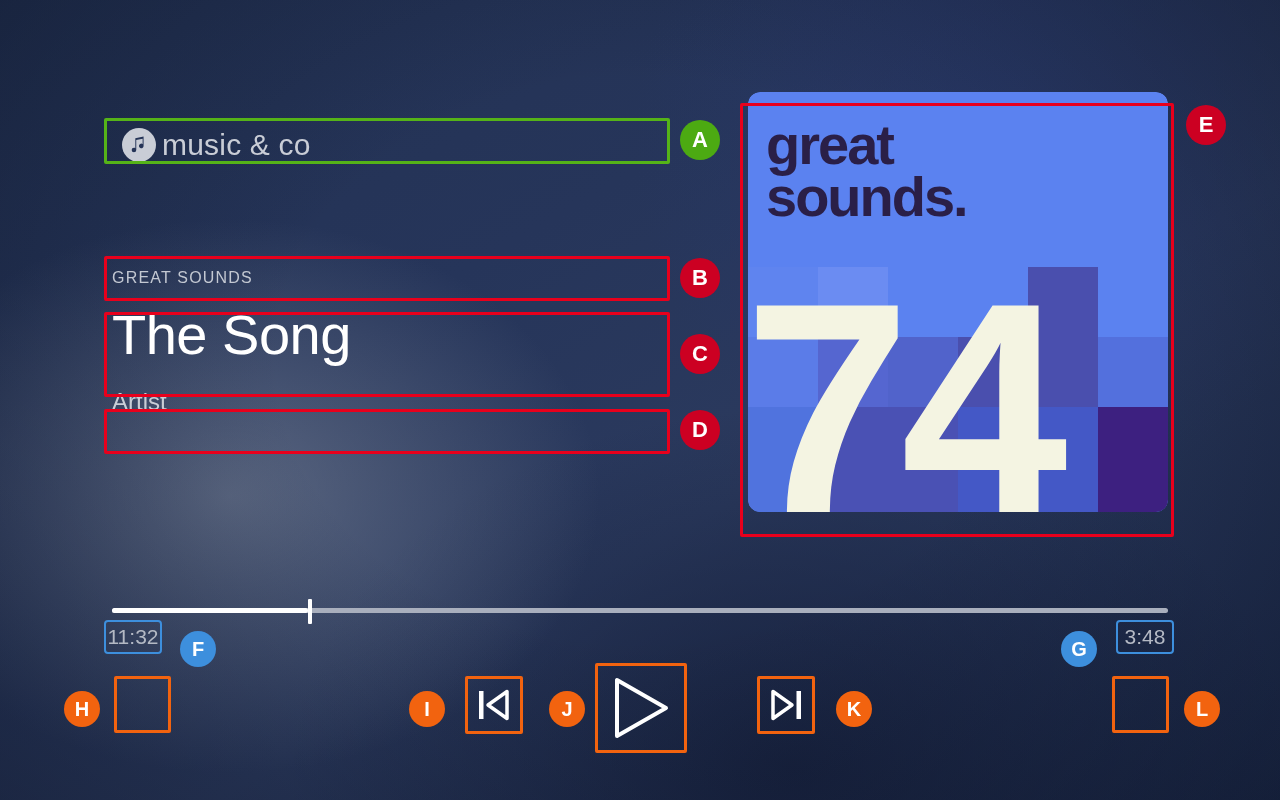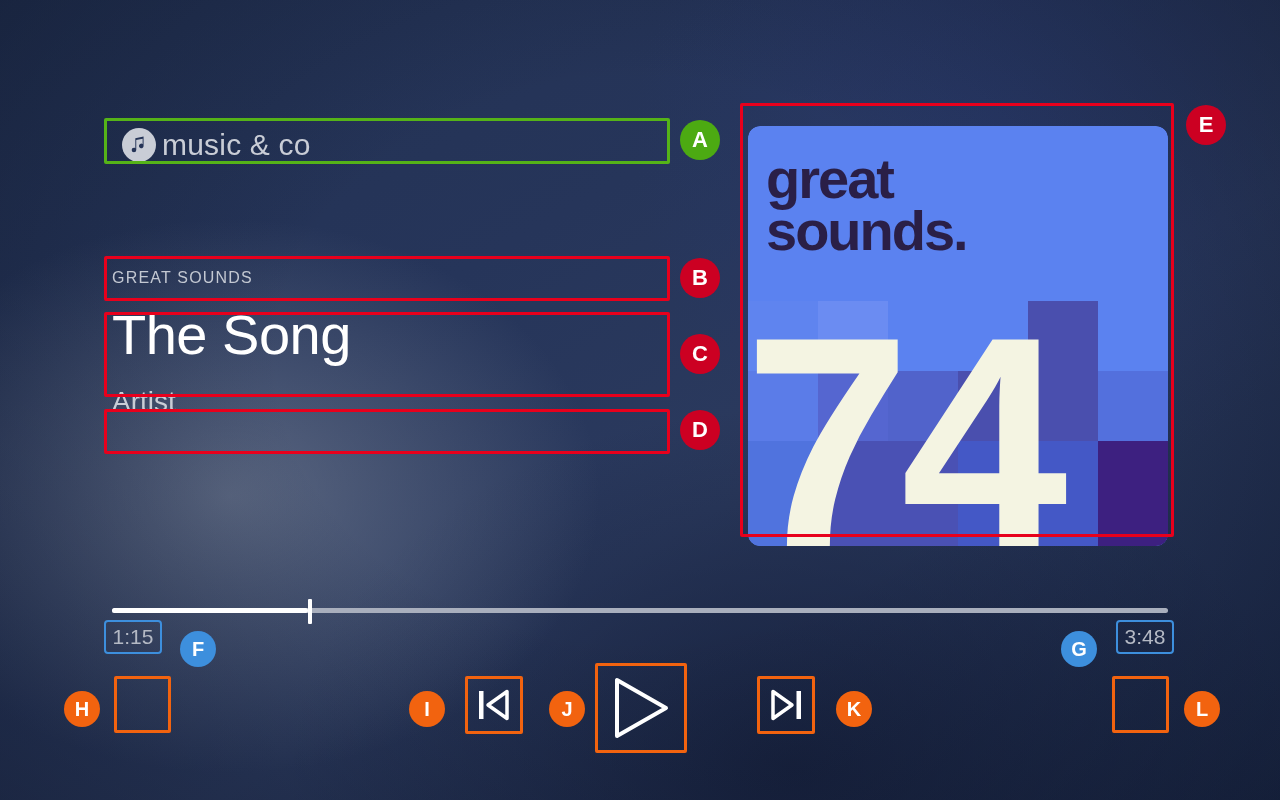--- a/index.html
+++ b/index.html
@@ -77,26 +77,26 @@
     font-size: 16px; letter-spacing: 1.2px; color: #c3c8d2;
   }
   #track-title {
     height: 72px; display: flex; align-items: center;
     margin-top: 0;
     font-size: 56px; color: #ffffff; font-weight: 400; letter-spacing: -0.5px;
   }
   #artist-name {
     height: 40px; display: flex; align-items: center;
     margin-top: 12px;
-    font-size: 28px; color: #c9cdd6;
+    font-size: 24px; color: #c9cdd6;
   }
 
   
   #album-art {
-    position: absolute; left: 748px; top: 126px;
+    position: absolute; left: 748px; top: 92px;
     width: 420px; height: 420px;
     border-radius: 12px;
     overflow: hidden;
   }
   #album-art svg { display: block; width: 420px; height: 420px; }
 
   
   #progress-wrap { position: absolute; left: 112px; top: 604px; width: 1056px; height: 12px; }
   #progress-track {
     position: absolute; left: 0; top: 4px; width: 100%; height: 5px;
@@ -206,21 +206,21 @@
   </div>
   <div class="ann-box ann-red" style="left:740px; top:103px; width:434px; height:434px;"></div>
   <div class="badge badge-lg badge-red" style="left:1186px; top:105px;">E</div>
 
   <div id="progress-wrap">
     <div id="progress-track"></div>
     <div id="progress-fill" style="width:18.6%;"></div>
     <div id="progress-handle" style="left:18.6%;"></div>
   </div>
 
-  <div class="time-chip" style="left:106px; top:621px; width:54px;">1:15</div>
+  <div class="time-chip" style="left:106px; top:621px; width:54px;">11:32</div>
   <div class="ann-box ann-blue" style="left:104px; top:620px; width:58px; height:34px;"></div>
   <div class="badge badge-md badge-blue" style="left:180px; top:631px;">F</div>
 
   <div class="time-chip" style="left:1118px; top:621px; width:54px;">3:48</div>
   <div class="ann-box ann-blue" style="left:1116px; top:620px; width:58px; height:34px;"></div>
   <div class="badge badge-md badge-blue" style="left:1061px; top:631px;">G</div>
 
   <div class="ctrl-btn" style="left:114px; top:676px; width:57px; height:57px;"></div>
   <div class="ann-box ann-orange" style="left:114px; top:676px; width:57px; height:57px;"></div>
   <div class="badge badge-md badge-orange" style="left:64px; top:691px;">H</div>

